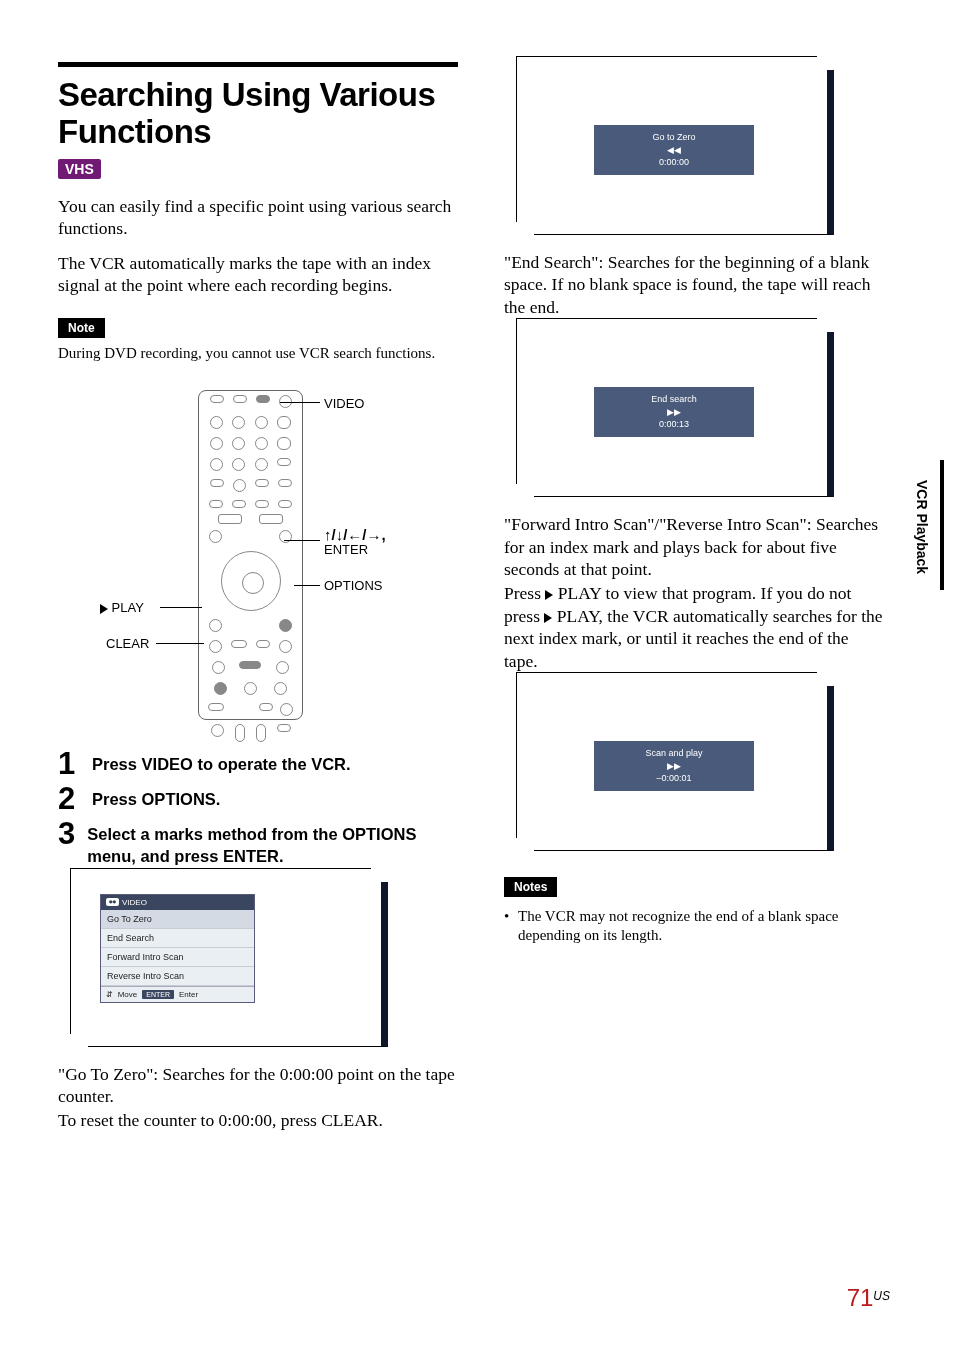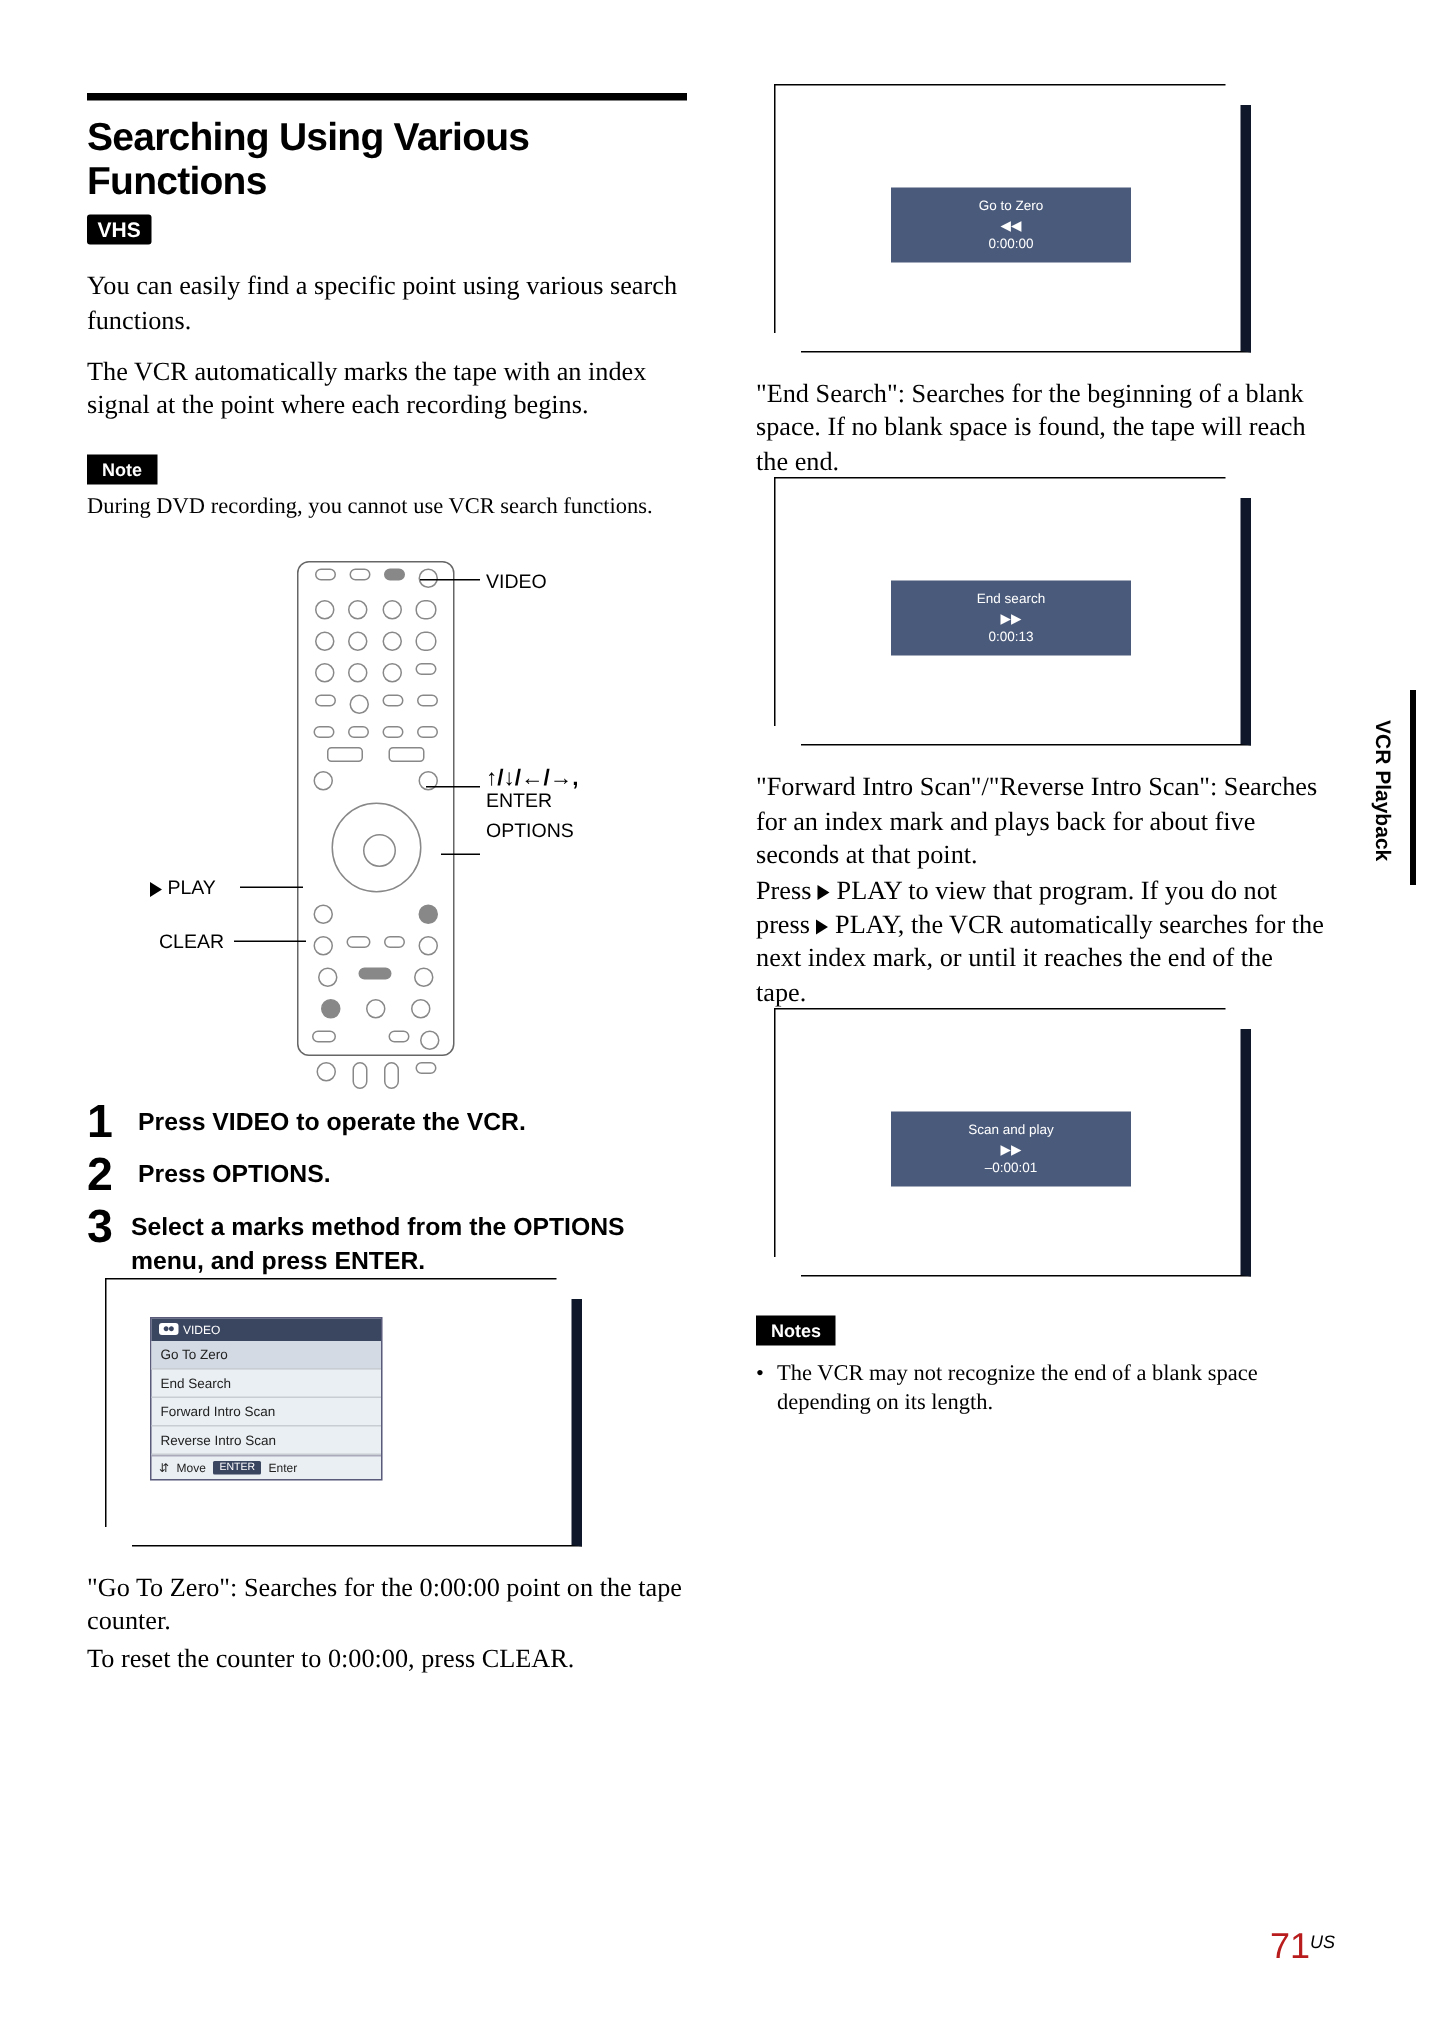--- a/index.html
+++ b/index.html
@@ -1,22 +1,22 @@
 <!DOCTYPE html>
 <html><head>
 <meta charset="utf-8">
 <style>
   * { box-sizing: border-box; margin: 0; padding: 0; }
   body { font-family: Georgia, 'Times New Roman', serif; background: #fff; width: 954px; height: 1352px; position: relative; color: #000; }
   .page { display: flex; padding: 62px 64px 40px 58px; gap: 46px; }
   .col { width: 400px; }
   .col-right { width: 380px; }
   .thick-rule { border-top: 5px solid #000; margin-bottom: 10px; }
-  h1 { font-family: Arial, Helvetica, sans-serif; font-weight: 800; font-size: 26px; line-height: 1.12; margin-bottom: 8px; letter-spacing: -0.5px; }
-  .vhs-badge { display: inline-block; background: #000000; color: #fff; font-family: Arial, Helvetica, sans-serif; font-weight: bold; font-size: 14px; padding: 2px 7px; border-radius: 2px; margin-bottom: 16px; }
+  h1 { font-family: Arial, Helvetica, sans-serif; font-weight: 800; font-size: 33px; line-height: 1.12; margin-bottom: 8px; letter-spacing: -0.5px; }
+  .vhs-badge { display: inline-block; background: #701a75; color: #fff; font-family: Arial, Helvetica, sans-serif; font-weight: bold; font-size: 14px; padding: 2px 7px; border-radius: 2px; margin-bottom: 16px; }
   .body-text { font-size: 17.5px; line-height: 1.28; margin-bottom: 12px; }
   .note-badge { display: inline-block; background: #000; color: #fff; font-family: Arial, Helvetica, sans-serif; font-weight: bold; font-size: 12px; padding: 3px 10px; margin-bottom: 6px; margin-top: 10px; }
   .note-text { font-size: 15px; line-height: 1.3; margin-bottom: 14px; }
   .remote-fig { position: relative; width: 360px; height: 360px; margin-left: 30px; }
   .remote-body { position: absolute; left: 110px; top: 12px; width: 105px; height: 330px; border: 1.5px solid #666; border-radius: 8px; background: #fff; }
   .remote-body .row { display: flex; justify-content: space-around; padding: 4px 6px; }
   .rb-small { width: 14px; height: 8px; border: 1px solid #888; border-radius: 6px; }
   .rb-circ { width: 13px; height: 13px; border: 1px solid #888; border-radius: 50%; }
   .rb-rect { width: 24px; height: 10px; border: 1px solid #888; border-radius: 3px; }
   .dpad { width: 60px; height: 60px; border: 1px solid #888; border-radius: 50%; margin: 4px auto; position: relative; }
@@ -149,21 +149,21 @@
           </div>
       </div>
 
       <span class="lbl" style="left:236px; top:18px;">VIDEO</span>
       <div class="lbl-line" style="left:192px; top:24px; width:40px;"></div>
 
       <span class="lbl arrows-glyph" style="left:236px; top:148px; font-size:15px;">↑/↓/←/→,</span>
       <span class="lbl" style="left:236px; top:164px;">ENTER</span>
       <div class="lbl-line" style="left:196px; top:162px; width:36px;"></div>
 
-      <span class="lbl" style="left:236px; top:184px;">OPTIONS</span>
+      <span class="lbl" style="left:236px; top:200px;">OPTIONS</span>
       <div class="lbl-line" style="left:206px; top:207px; width:26px;"></div>
 
       <span class="lbl" style="left:12px; top:222px;"><span class="tri"></span> PLAY</span>
       <div class="lbl-line" style="left:72px; top:229px; width:42px;"></div>
 
       <span class="lbl" style="left:18px; top:258px;">CLEAR</span>
       <div class="lbl-line" style="left:68px; top:265px; width:48px;"></div>
     </div>
 
     

